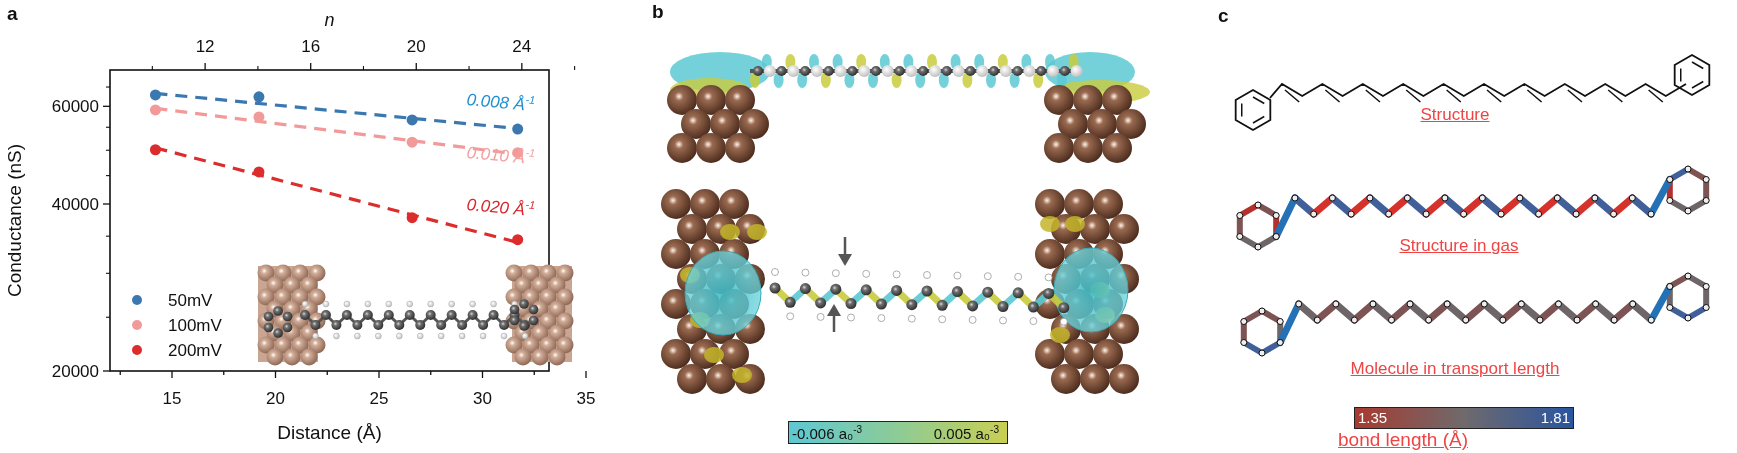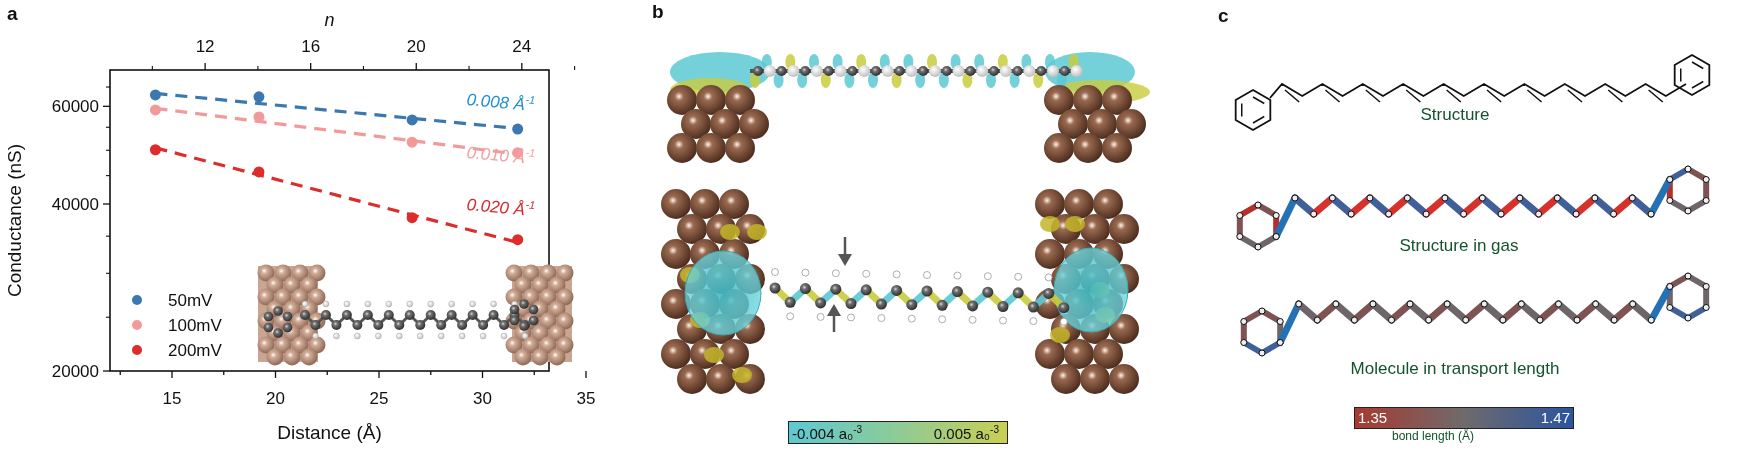--- a/index.html
+++ b/index.html
@@ -1,21 +1,21 @@
 <!DOCTYPE html>
 <html><head>
 <meta charset="utf-8">
 <style>
   html, body { margin:0; padding:0; background:#ffffff; }
   body { width:1737px; height:453px; position:relative; overflow:hidden;
          font-family:"Liberation Sans", sans-serif; color:#111; }
   .panel-letter { position:absolute; font-weight:bold; font-size:19px; }
   svg text { font-family:"Liberation Sans", sans-serif; }
   #fig { position:absolute; left:0; top:0; }
-  .cap { position:absolute; font-size:17px; color:#14532d; white-space:nowrap; transform:translateX(-50%); }
+  .cap { position:absolute; font-size:17px; color:#ef4444; white-space:nowrap; transform:translateX(-50%);text-decoration:underline; }
   .cbar { position:absolute; border:1.5px solid #222; box-sizing:border-box; font-size:15px; color:#111; }
 </style>
 </head>
 <body>
 
 <div class="panel-letter" style="left:7px;top:3px">a</div>
 <div class="panel-letter" style="left:652px;top:1px">b</div>
 <div class="panel-letter" style="left:1218px;top:5px">c</div>
 
 <svg id="fig" width="1737" height="453" xmlns="http://www.w3.org/2000/svg">
@@ -610,28 +610,28 @@
       <circle cx="1595.598812607945" cy="304" r="3" fill="#eee" stroke="#111" stroke-width="1"></circle>
       <circle cx="1614.1524760860907" cy="320" r="3" fill="#eee" stroke="#111" stroke-width="1"></circle>
       <circle cx="1632.7061395642359" cy="304" r="3" fill="#eee" stroke="#111" stroke-width="1"></circle>
       <circle cx="1651.2598030423815" cy="320" r="3" fill="#eee" stroke="#111" stroke-width="1"></circle>
       <circle cx="1669.8134665205268" cy="286.5" r="3" fill="#eee" stroke="#111" stroke-width="1"></circle>
     </g>
 </svg>
 
 <div class="cbar" style="left:788px;top:421px;width:220px;height:23px;background:linear-gradient(90deg,#5ec8d2,#8ecb96 50%,#c9cf52);">
   <span style="position:absolute;left:3px;top:2px">
-    <span>-0.004 a₀</span><sup style="font-size:10px">-3</sup>
+    <span>-0.006 a₀</span><sup style="font-size:10px">-3</sup>
   </span>
   <span style="position:absolute;right:8px;top:2px">
     <span>0.005 a₀</span><sup style="font-size:10px">-3</sup>
   </span>
 </div>
 
 <div class="cap" style="left:1455px;top:105px">Structure</div>
 <div class="cap" style="left:1459px;top:236px">Structure in gas</div>
 <div class="cap" style="left:1455px;top:359px">Molecule in transport length</div>
 
 <div class="cbar" style="left:1354px;top:407px;width:220px;height:22px;background:linear-gradient(90deg,#a83a30,#6f6a6c 50%,#2a55a0);color:#fff;">
   <span style="position:absolute;left:3px;top:1px">1.35</span>
-  <span style="position:absolute;right:3px;top:1px">1.47</span>
+  <span style="position:absolute;right:3px;top:1px">1.81</span>
 </div>
-<div class="cap" style="left:1433px;top:429px;font-size:12px">bond length (Å)</div>
+<div class="cap" style="left:1403px;top:429px;font-size:19px">bond length (Å)</div>
 
 </body></html>

